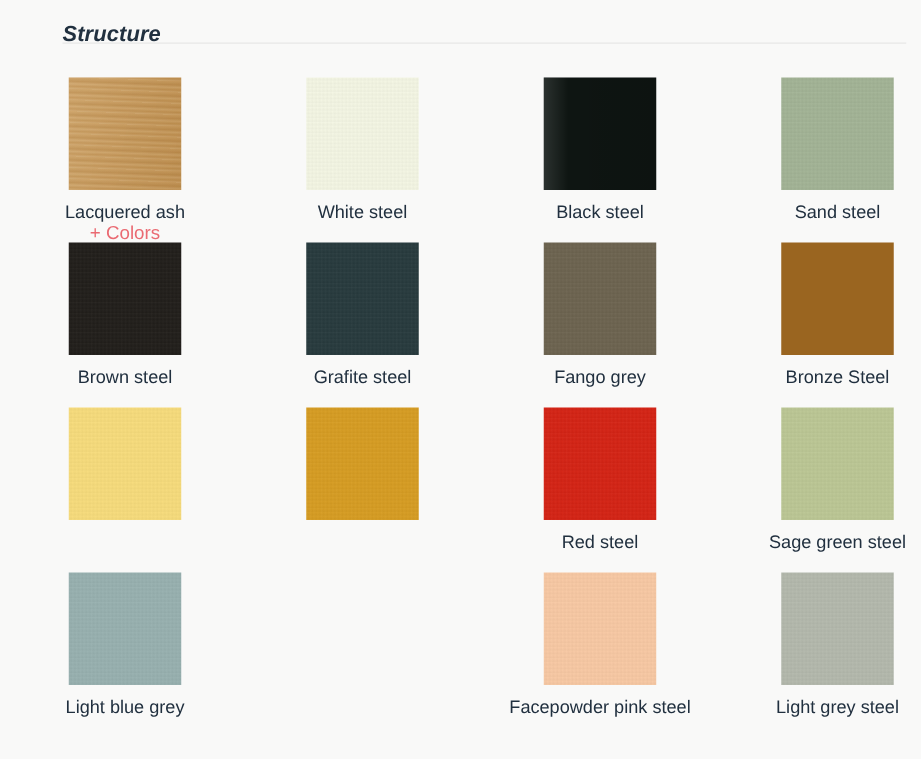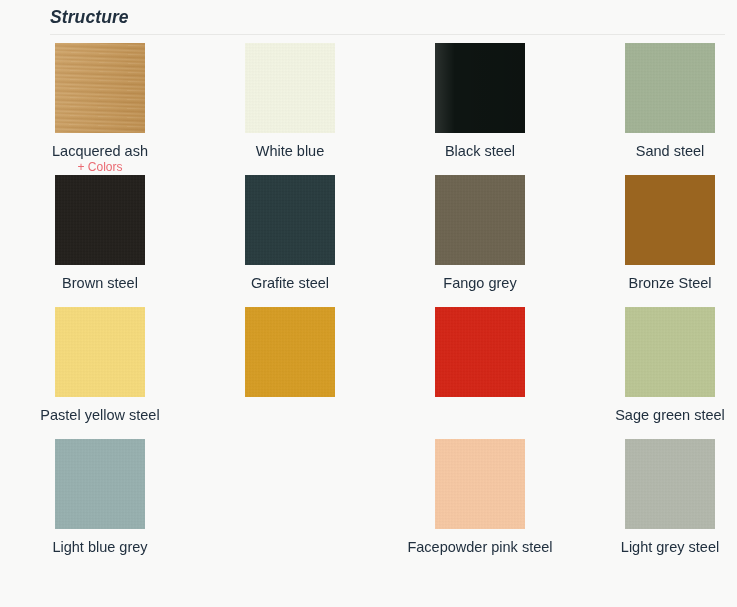--- a/index.html
+++ b/index.html
@@ -20,21 +20,21 @@
     left: 0; top: 0;
     width: 737px;
     height: 607px;
     overflow: hidden;
   }
 
   
   #section-header {
     position: absolute;
     left: 50px;
-    top: 6px;
+    top: 16px;
     width: 675px;
     height: 30px;
   }
   #section-title {
     font-size: 17.5px;
     font-weight: bold;
     font-style: italic;
     color: #21303f;
     letter-spacing: 0.1px;
     line-height: 22px;
@@ -46,21 +46,21 @@
     top: 34px;
     width: 675px;
     height: 1px;
     background: #e8e8e6;
   }
 
   
   #swatch-grid {
     position: absolute;
     left: 0;
-    top: 37px;
+    top: 56px;
     width: 702px;
   }
   .swatch-row {
     position: relative;
     height: 132px;
   }
   .swatch-cell {
     position: absolute;
     top: 0;
     width: 190px;
@@ -88,21 +88,21 @@
     color: #21303f;
     line-height: 18px;
     white-space: nowrap;
   }
   .swatch-label.wrap {
     white-space: normal;
     padding: 0 22px;
   }
   .swatch-sub {
     margin-top: 1px;
-    font-size: 12px;
+    font-size: 15px;
     color: #ea6a72;
     line-height: 13px;
     white-space: nowrap;
   }
   .grain2 {
     background-image:
       repeating-linear-gradient(
         0deg,
         rgba(255,255,255,0.06) 0px,
         rgba(0,0,0,0.05) 1px,
@@ -146,21 +146,21 @@
           <div class="swatch-chip" style="background: rgb(201, 154, 88);">
             <div class="tex wood"></div>
           </div>
           <div class="swatch-label">Lacquered ash</div>
           <div class="swatch-sub" style="color: rgb(234, 106, 114);">+ Colors</div>
         </div>
         <div class="swatch-cell col-1">
           <div class="swatch-chip" style="background: rgb(244, 246, 228);">
             <div class="tex grain2"></div>
           </div>
-          <div class="swatch-label">White blue</div>
+          <div class="swatch-label">White steel</div>
         </div>
         <div class="swatch-cell col-2">
           <div class="swatch-chip" style="background: rgb(14, 21, 18);">
             <div class="tex shade-left"></div>
           </div>
           <div class="swatch-label">Black steel</div>
         </div>
         <div class="swatch-cell col-3">
           <div class="swatch-chip" style="background: rgb(163, 180, 150);">
             <div class="tex grain2"></div>
@@ -192,31 +192,31 @@
             <div class="tex "></div>
           </div>
           <div class="swatch-label">Bronze Steel</div>
         </div>
       </div>
       <div class="swatch-row">
         <div class="swatch-cell col-0">
           <div class="swatch-chip" style="background: rgb(247, 220, 124);">
             <div class="tex grain2"></div>
           </div>
-          <div class="swatch-label wrap">Pastel yellow steel</div>
         </div>
         <div class="swatch-cell col-1">
           <div class="swatch-chip" style="background: rgb(215, 157, 35);">
             <div class="tex grain2"></div>
           </div>
         </div>
         <div class="swatch-cell col-2">
           <div class="swatch-chip" style="background: rgb(213, 36, 21);">
             <div class="tex grain2"></div>
           </div>
+          <div class="swatch-label">Red steel</div>
         </div>
         <div class="swatch-cell col-3">
           <div class="swatch-chip" style="background: rgb(188, 199, 149);">
             <div class="tex grain2"></div>
           </div>
           <div class="swatch-label">Sage green steel</div>
         </div>
       </div>
       <div class="swatch-row">
         <div class="swatch-cell col-0">

